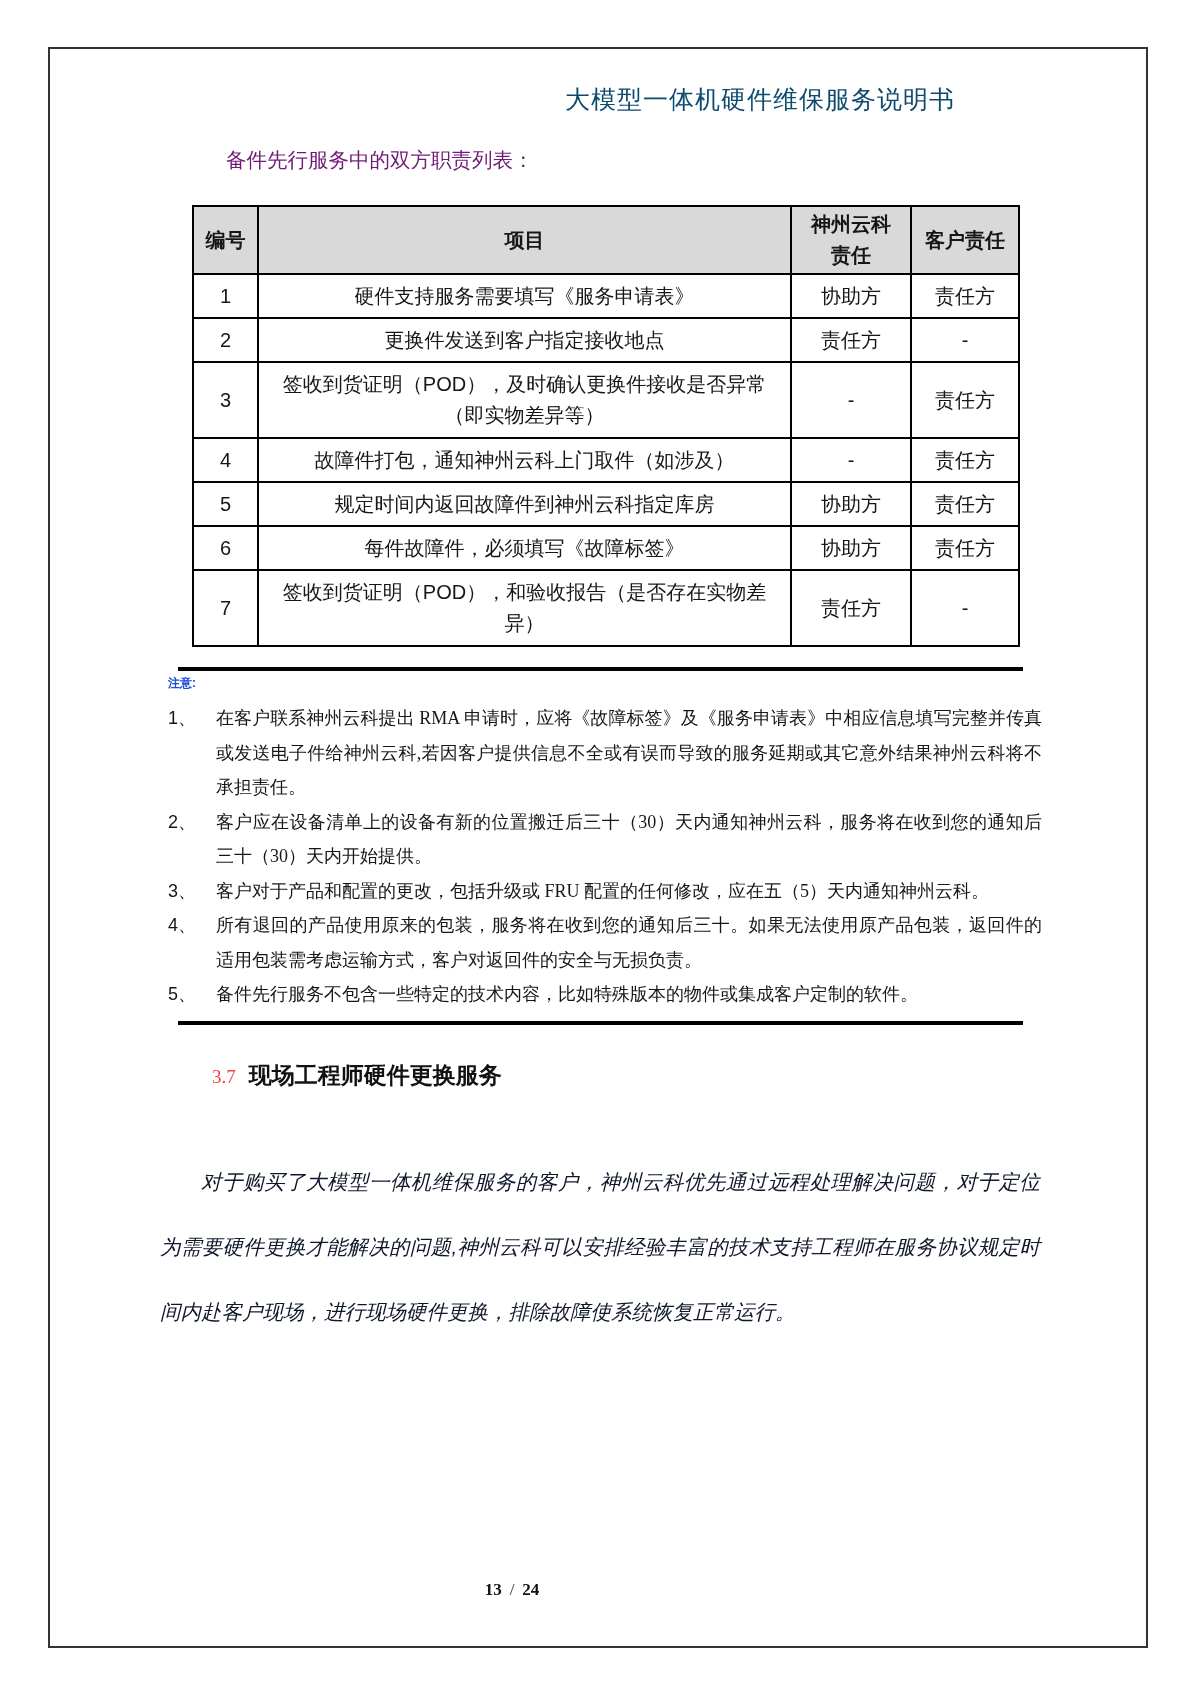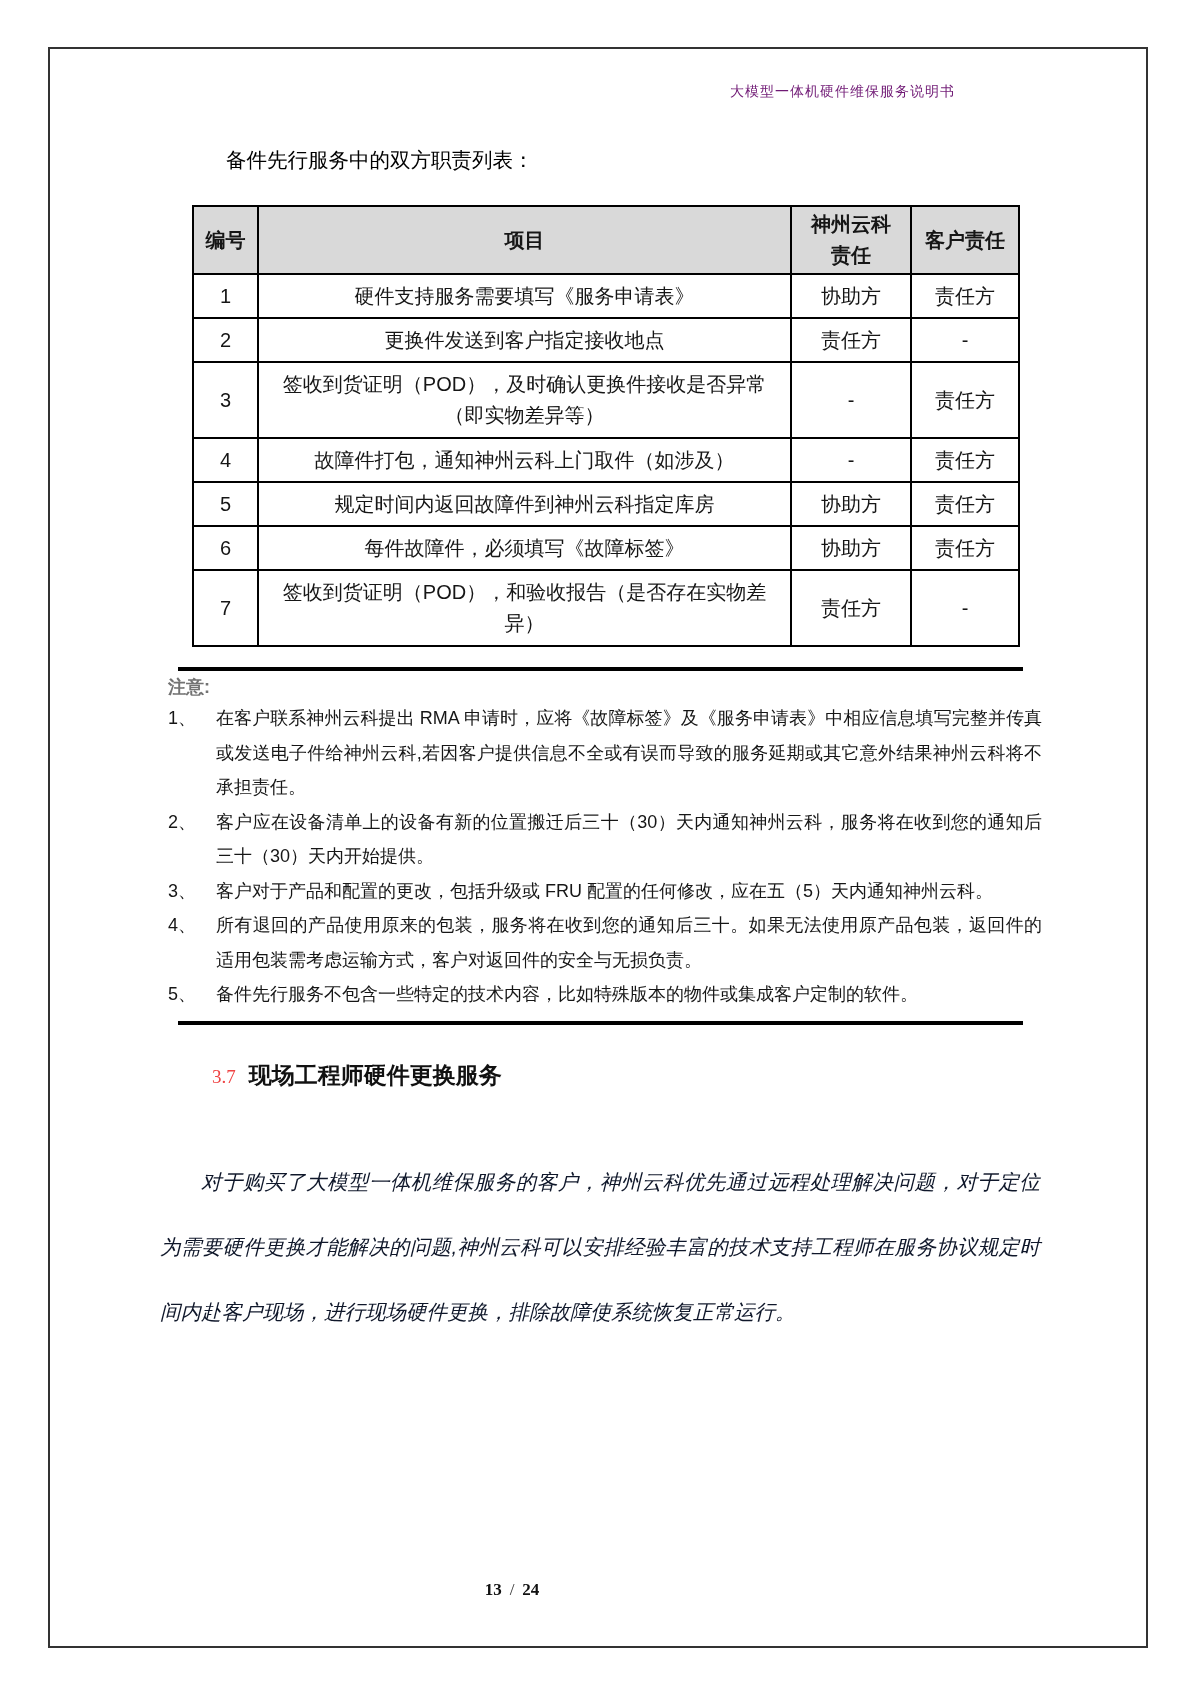--- a/index.html
+++ b/index.html
@@ -8,25 +8,25 @@
     font-family:"Liberation Sans","DejaVu Sans",sans-serif;
     color:#111;overflow:hidden;
   }
   .page-border{
     position:absolute;left:48px;top:47px;width:1100px;height:1601px;
     border:2px solid #333;background:#fff;box-sizing:border-box;
   }
   .doc-header{
     position:absolute;top:83px;right:245px;
     font-family:"Liberation Serif","DejaVu Serif",serif;
-    font-size:14px;color:#701a75;letter-spacing:1px;
+    font-size:25px;color:#0c4a6e;letter-spacing:1px;
   }
   .intro-line{
     position:absolute;top:146px;left:226px;
-    font-size:20.5px;color:#000000;
+    font-size:20.5px;color:#701a75;
   }
   table.resp{
     position:absolute;left:192px;top:205px;width:826px;
     border-collapse:collapse;table-layout:fixed;
     font-size:20px;color:#161616;
   }
   table.resp th, table.resp td{
     border:2px solid #000;text-align:center;vertical-align:middle;
     padding:2px 8px;box-sizing:border-box;line-height:1.55;
   }
@@ -37,29 +37,29 @@
   td.item-cell{text-align:left;padding-left:13px;padding-right:10px;}
   tr.row-s{height:44px;}
   tr.row-d{height:76px;}
   .rule{
     position:absolute;left:178px;width:845px;height:4px;background:#000;
   }
   .rule-top{top:667px;}
   .rule-bottom{top:1021px;}
   .notes-label{
     position:absolute;left:168px;top:675px;
-    font-size:18px;font-weight:bold;color:#737373;
+    font-size:12px;font-weight:bold;color:#1d4ed8;
   }
   .notes{
     position:absolute;left:168px;top:701px;width:874px;
     font-size:18px;line-height:34.5px;color:#161616;
   }
   .note-item{display:flex;}
   .note-num{width:48px;flex:0 0 48px;}
-  .note-text{flex:1;text-align:justify;}
+  .note-text{flex:1;text-align:justify;font-family:Liberation Serif, serif;}
   .section-heading{
     position:absolute;left:212px;top:1060px;white-space:nowrap;
   }
   .section-number{
     font-family:"Liberation Serif","DejaVu Serif",serif;
     font-size:19px;color:#ef4444;
   }
   .section-title{
     font-size:23px;font-weight:bold;color:#111;margin-left:13px;
   }

